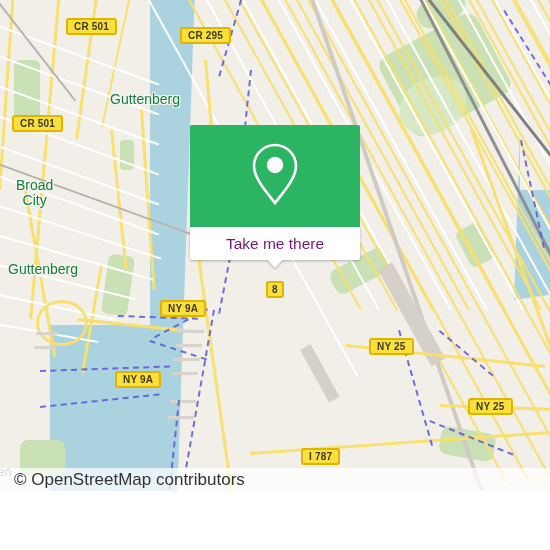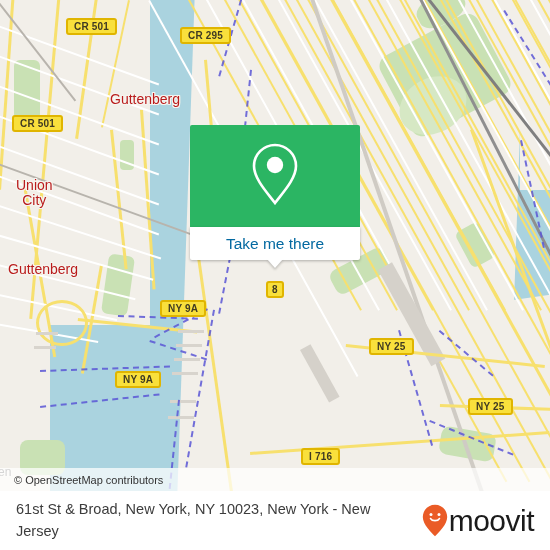--- a/index.html
+++ b/index.html
@@ -21,44 +21,44 @@
   .rd   { position:absolute; background:#f7e06e; transform-origin:0 0; }
   .rdw  { position:absolute; background:#ffffff; transform-origin:0 0; }
   .rdg  { position:absolute; background:#cfcbc4; transform-origin:0 0; }
   .rail { position:absolute; background:#9a9a9a; transform-origin:0 0; }
 
   
   .ferry { position:absolute; transform-origin:0 0;
            border-top:2px dashed #5b57d6; height:0; opacity:.85; }
 
   
-  .plabel { position:absolute; color:#b91c1c; font-weight:400;
+  .plabel { position:absolute; color:#15803d; font-weight:400;
             text-shadow: 1px 0 #f6f4ef, -1px 0 #f6f4ef, 0 1px #f6f4ef, 0 -1px #f6f4ef,
                          1px 1px #f6f4ef, -1px -1px #f6f4ef, 1px -1px #f6f4ef, -1px 1px #f6f4ef;
             white-space:pre; line-height:1.05; }
 
   
   .shield { position:absolute; background:#f9e03c; border:2px solid #e0b500;
             border-radius:3px; color:#3f3a22; font-weight:bold;
             display:flex; align-items:center; justify-content:center;
             padding:1px 6px; letter-spacing:.2px; }
   .shield.sm { padding:1px 4px; }
 
   
   #attrib { position:absolute; left:0; bottom:0; width:100%; height:23px;
             background:rgba(255,255,255,.72); display:flex; align-items:center;
-            font-size:11px; color:#333; padding-left:14px; }
+            font-size:17px; color:#333; padding-left:14px; }
 
   
   #popup { position:absolute; left:190px; top:125px; width:170px; }
   #popup-green { height:102px; background:#2bb563;
                  border-radius:2px 2px 0 0; position:relative; }
   #popup-btn { height:33px; background:#fff; display:flex;
                align-items:center; justify-content:center;
-               font-size:15.5px; color:#0369a1;
+               font-size:15.5px; color:#701a75;
                box-shadow:0 1px 3px rgba(0,0,0,.28);
                border-radius:0 0 2px 2px; position:relative; }
   #popup-tail { position:absolute; left:50%; margin-left:-8px; bottom:-8px;
                 width:0; height:0; border-left:8px solid transparent;
                 border-right:8px solid transparent; border-top:9px solid #fff;
                 filter:drop-shadow(0 2px 1px rgba(0,0,0,.2)); }
   #pin-wrap { position:absolute; left:50%; top:50%;
               transform:translate(-50%,-50%); }
 
   
@@ -220,34 +220,34 @@
     <div class="ferry" style="left:40px;top:406px;width:120px;transform:rotate(-6deg);"></div>
     <div class="ferry" style="left:180px;top:400px;width:100px;transform:rotate(96deg);"></div>
     <div class="ferry" style="left:118px;top:315px;width:80px;transform:rotate(2deg);"></div>
     <div class="ferry" style="left:505px;top:10px;width:140px;transform:rotate(58deg);"></div>
     <div class="ferry" style="left:522px;top:140px;width:110px;transform:rotate(78deg);"></div>
     <div class="ferry" style="left:400px;top:330px;width:120px;transform:rotate(74deg);"></div>
     <div class="ferry" style="left:430px;top:420px;width:90px;transform:rotate(22deg);"></div>
     <div class="ferry" style="left:440px;top:330px;width:70px;transform:rotate(40deg);"></div>
 
     <div class="plabel" style="left:110px; top:92px; font-size:14px;">Guttenberg</div>
-    <div class="plabel" style="left:16px; top:178px; font-size:14px; text-align:center;">Union
+    <div class="plabel" style="left:16px; top:178px; font-size:14px; text-align:center;">Broad
 City</div>
     <div class="plabel" style="left:8px; top:262px; font-size:14px;">Guttenberg</div>
     <div class="plabel" style="left:-2px; top:466px; font-size:12px; color:#6a6a6a;">en</div>
 
     <div class="shield" style="left:66px; top:18px; font-size:10px;">CR 501</div>
     <div class="shield" style="left:180px; top:27px; font-size:10px;">CR 295</div>
     <div class="shield" style="left:12px; top:115px; font-size:10px;">CR 501</div>
     <div class="shield" style="left:160px; top:300px; font-size:10px;">NY 9A</div>
     <div class="shield sm" style="left:266px; top:281px; font-size:10px;">8</div>
     <div class="shield" style="left:115px; top:371px; font-size:10px;">NY 9A</div>
     <div class="shield" style="left:369px; top:338px; font-size:10px;">NY 25</div>
     <div class="shield" style="left:468px; top:398px; font-size:10px;">NY 25</div>
-    <div class="shield" style="left:301px; top:448px; font-size:10px;">I 716</div>
+    <div class="shield" style="left:301px; top:448px; font-size:10px;">I 787</div>
 
     <div id="attrib">
       <span>© OpenStreetMap contributors</span>
     </div>
   </div>
 
   <div id="popup">
     <div id="popup-green">
       <div id="pin-wrap">
         <svg width="52" height="66" viewBox="0 0 52 66" aria-hidden="true">
@@ -255,28 +255,14 @@
           <circle cx="26" cy="24" r="8.2" fill="#ffffff"></circle>
         </svg>
       </div>
     </div>
     <div id="popup-btn">
       <span>Take me there</span>
       <div id="popup-tail"></div>
     </div>
   </div>
 
-  <div id="footer">
-    <div id="addr">61st St &amp; Broad, New York, NY 10023, New York - New Jersey</div>
-    <div id="logo">
-      <span style="display:inline-block;line-height:0;">
-        <svg width="26" height="33" viewBox="0 0 26 33" aria-hidden="true">
-          <path d="M13 0.8 C6.2 0.8 0.8 6.2 0.8 13 C0.8 20.6 9.4 28.6 13 32.2 C16.6 28.6 25.2 20.6 25.2 13 C25.2 6.2 19.8 0.8 13 0.8 Z" fill="#ea5b26"></path>
-          <circle cx="9" cy="10.5" r="1.5" fill="#ffffff"></circle>
-          <circle cx="17" cy="10.5" r="1.5" fill="#ffffff"></circle>
-          <path d="M8.6 14.6 C10.2 17.4 15.8 17.4 17.4 14.6" fill="none" stroke="#ffffff" stroke-width="1.7" stroke-linecap="round"></path>
-        </svg>
-      </span>
-      <span id="logo-word">moovit</span>
-    </div>
-  </div>
 
 </div>
 
 </body></html>

